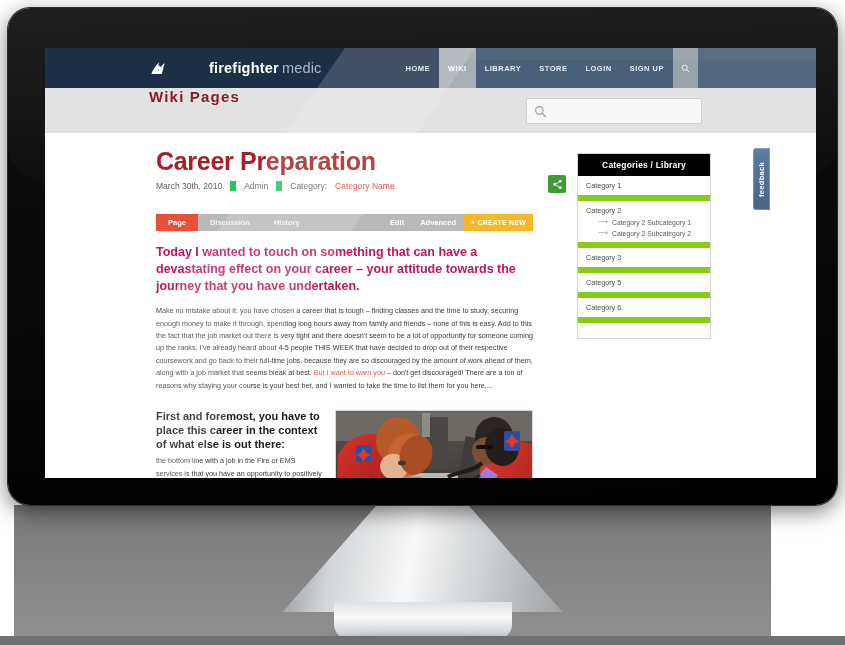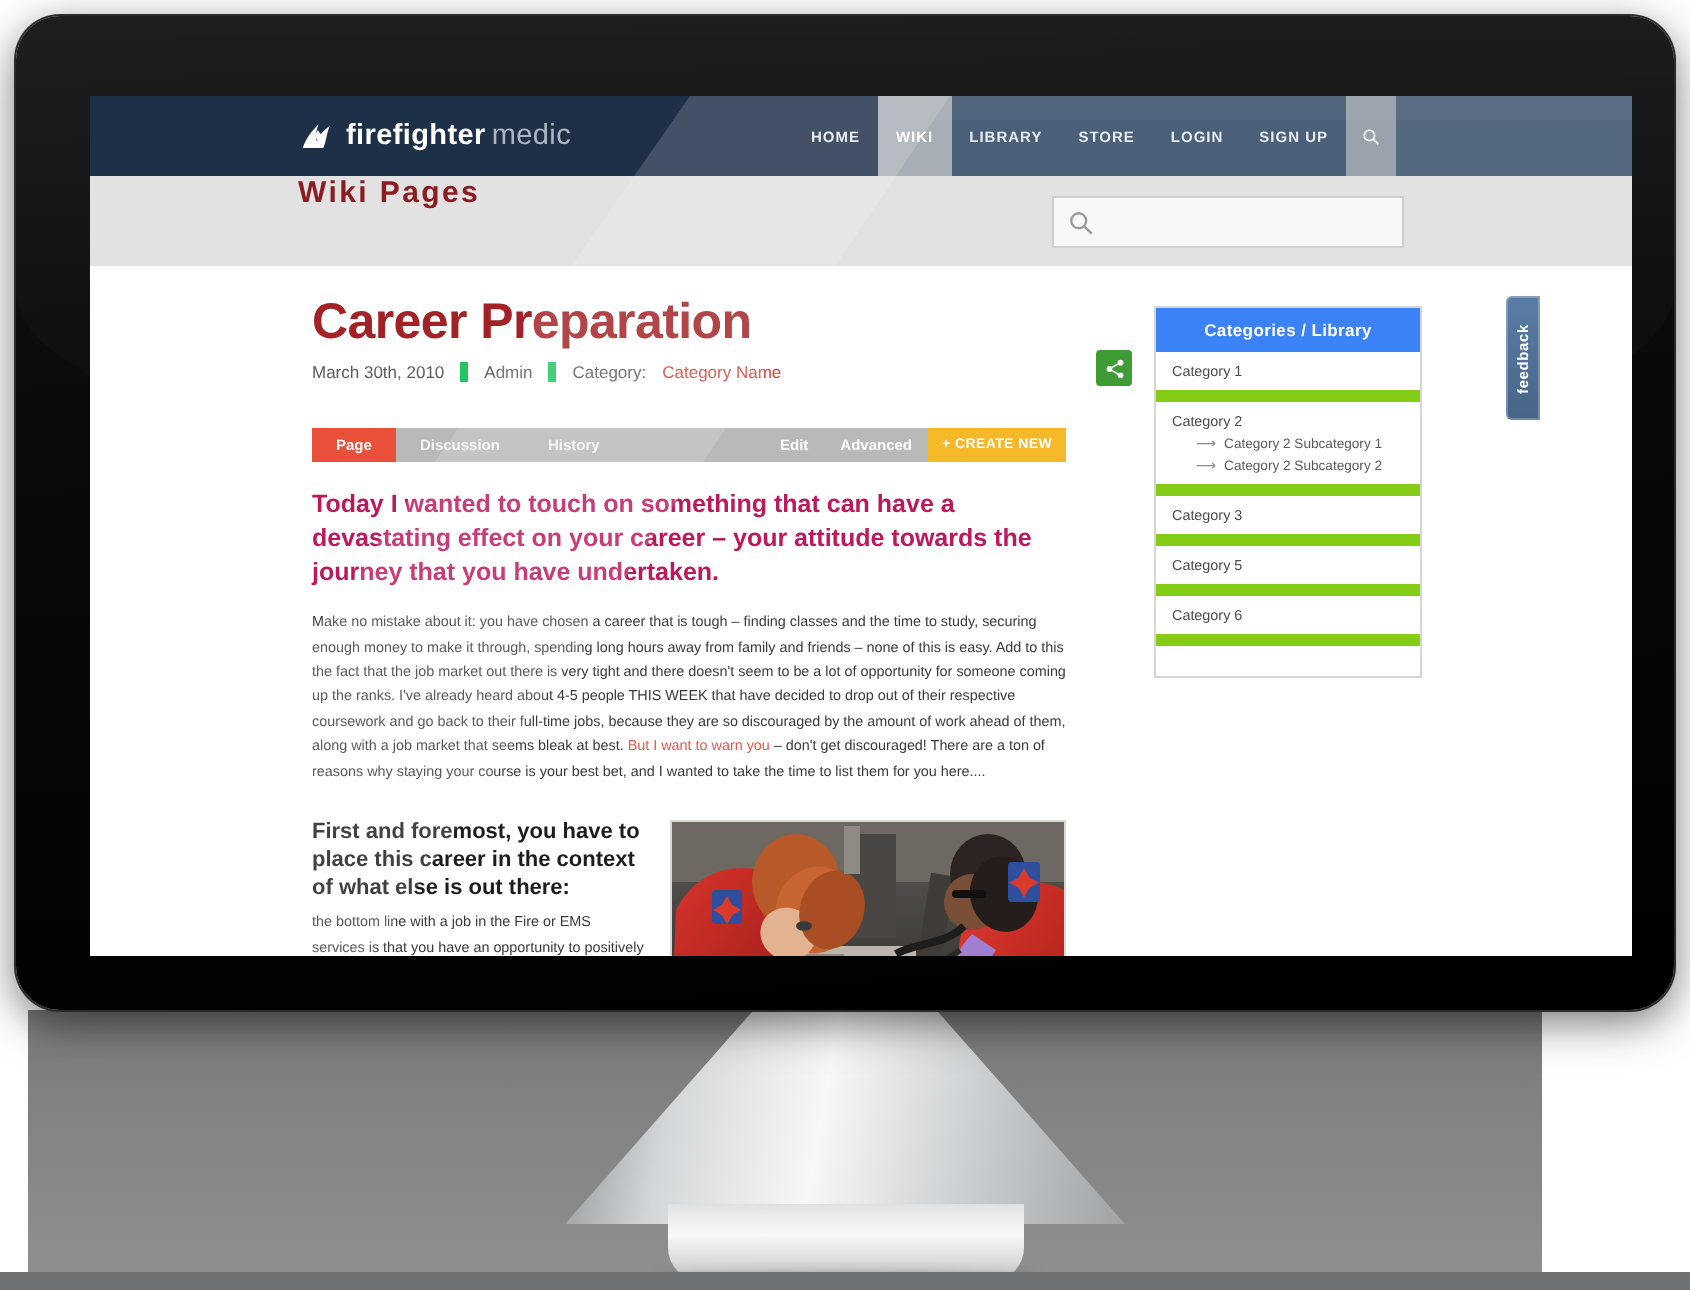--- a/index.html
+++ b/index.html
@@ -68,21 +68,21 @@
     pointer-events:none;z-index:50;
   }
 
   
   .site-header{
     position:relative;height:40px;background:#1e3048;
     display:flex;align-items:stretch;
   }
   .logo-wrap{display:flex;align-items:center;padding-left:104px;flex:0 0 auto;}
   .logo-mark{width:19px;height:19px;margin-right:5px;flex:0 0 auto;}
-  .logo-text{font-size:14.5px;letter-spacing:.2px;line-height:1;white-space:nowrap;}
+  .logo-text{font-size:14.5px;letter-spacing:.2px;line-height:1;white-space:nowrap;margin-left:36px;}
   .logo-text .lt-bold{color:#ffffff;font-weight:bold;}
   .logo-text .lt-light{color:#aeb6bf;font-weight:normal;margin-left:3px;}
 
   .main-nav{display:flex;align-items:stretch;margin-left:auto;}
   .nav-item{
     display:flex;align-items:center;padding:0 9px;
     font-size:7.5px;font-weight:bold;letter-spacing:.5px;
     color:#e8ecf0;text-transform:uppercase;white-space:nowrap;
     background:#4a5f78;
   }
@@ -114,21 +114,21 @@
   .article{position:absolute;left:111px;top:16px;width:377px;}
   .article-title{
     font-size:25px;color:#a32226;font-weight:bold;margin:0 0 7px 0;
     letter-spacing:-.3px;line-height:1;
   }
   .article-meta{
     font-size:8.5px;color:#5d5d5d;display:flex;align-items:center;gap:0;
     margin-bottom:23px;
   }
   .article-meta .mi{padding-right:8px;}
-  .article-meta .mdiv{border-left:4px solid #22c55e;padding-left:8px;}
+  .article-meta .mdiv{border-left:6px solid #22c55e;padding-left:8px;}
   .article-meta .cat-link{color:#d2433c;}
 
   .share-btn{
     position:absolute;left:392px;top:26px;width:18px;height:18px;
     background:#3f9c35;border-radius:2px;display:flex;align-items:center;justify-content:center;
   }
 
   .tabbar{
     display:flex;align-items:stretch;height:17px;background:#b9b9b9;
     font-size:7.5px;color:#ffffff;margin-bottom:13px;
@@ -163,21 +163,21 @@
     position:relative;overflow:hidden;background:#2e2b2c;flex:0 0 auto;
   }
   .photo svg{display:block;width:100%;height:100%;}
 
   
   .sidebar{
     position:absolute;left:532px;top:20px;width:132px;
     border:1px solid #d5d5d5;background:#ffffff;
   }
   .sb-head{
-    background:#3b82f6;color:#ffffff;font-size:8.5px;font-weight:bold;
+    background:#000000;color:#ffffff;font-size:8.5px;font-weight:bold;
     text-align:center;padding:6px 0;letter-spacing:.2px;
   }
   .sb-row{
     border-bottom:6px solid #84cc16;padding:5px 8px;font-size:7.2px;color:#4b4b4b;
   }
   .sb-row:last-child{border-bottom:0;}
   .sb-sub{
     font-size:6.8px;color:#5a5a5a;padding-left:12px;padding-top:3px;
     display:flex;align-items:center;gap:4px;
   }

